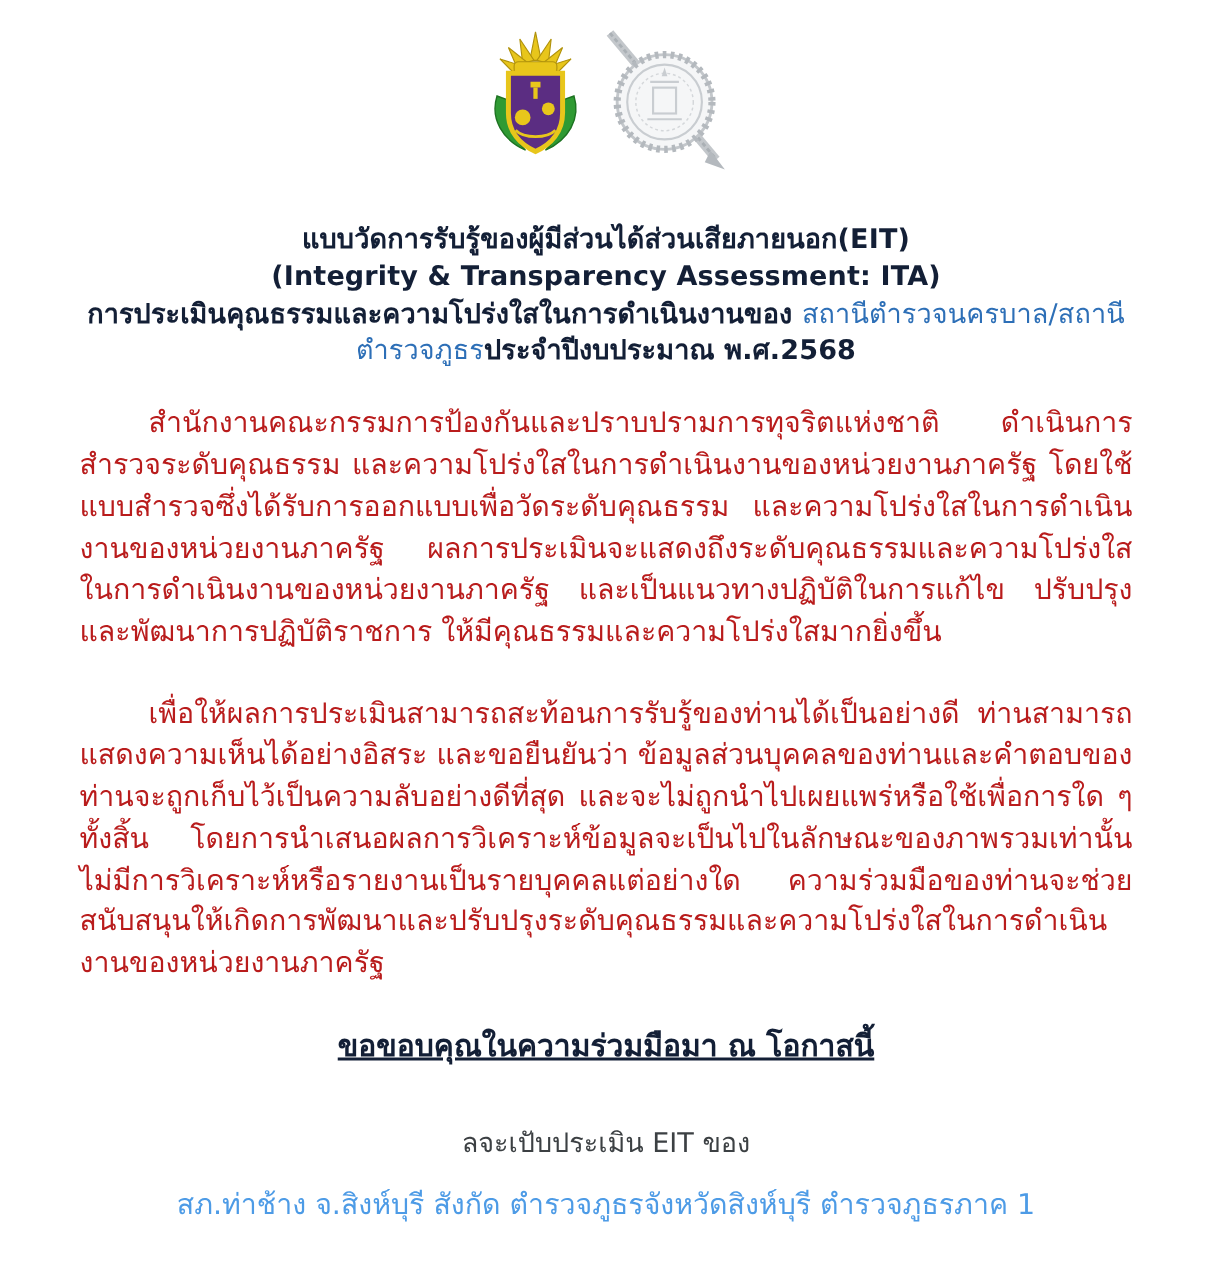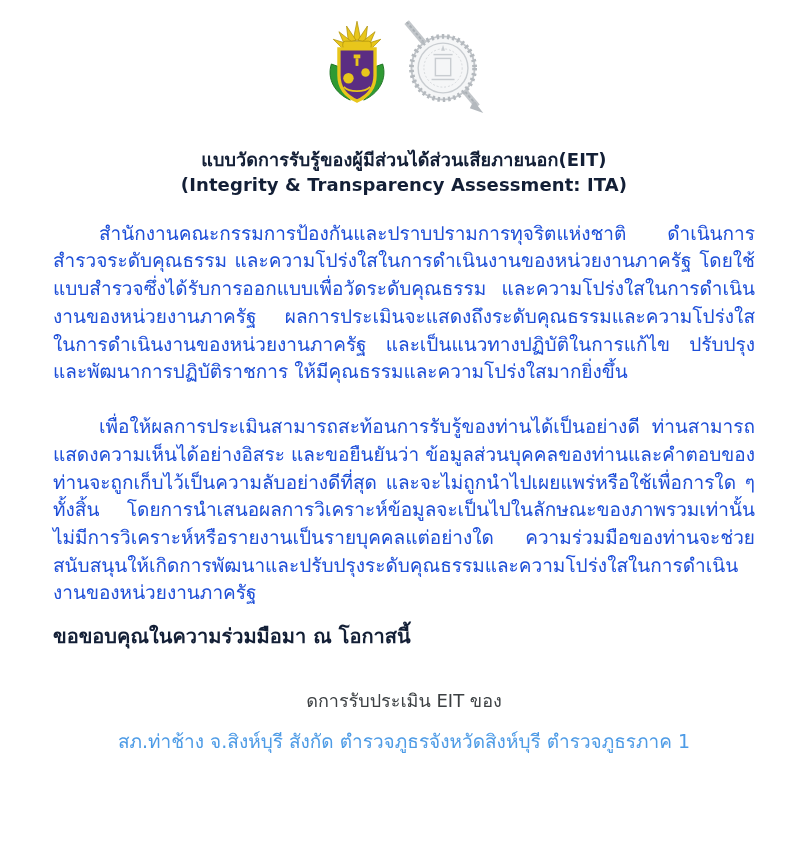--- a/index.html
+++ b/index.html
@@ -43,34 +43,35 @@
   .title-line { margin: 0; }
   .title-highlight {
     color: #2d6fb7;
     font-weight: 500;
   }
   
   .intro {
     margin-top: 22px;
     font-size: 19px;
     line-height: 1.46;
-    color: #1d4ed8;
+    color: #b91c1c;
   }
   .para {
     margin: 0;
     text-align: justify;
     text-indent: 46px;
   }
   .para + .para { margin-top: 27px; font-family: Liberation Serif, serif; }
   .thanks-line {
-    margin-top: 13px;
-    text-align: left;
+    margin-top: 24px;
+    text-align: center;
     font-size: 20px;
     font-weight: 800;
     color: #131f36;
+    text-decoration: underline;
   }
   
   .footer { margin-top: 34px; text-align: center; }
   .footer-for {
     font-size: 18px;
     color: #3c4043;
   }
   .footer-unit {
     margin-top: 11px;
     font-size: 19px;
@@ -117,29 +118,30 @@
         <rect x="38" y="40" width="16" height="18" fill="none" stroke="#c9cdd1" stroke-width="1.5"></rect>
         <line x1="34" y1="62" x2="58" y2="62" stroke="#c9cdd1" stroke-width="1.5"></line>
         <line x1="36" y1="36" x2="56" y2="36" stroke="#c9cdd1" stroke-width="1.5"></line>
         <polygon points="46,26 48,32 44,32" fill="#c9cdd1"></polygon>
       </svg>
     </div>
 
     <div class="title-block">
       <div class="title-line">แบบวัดการรับรู้ของผู้มีส่วนได้ส่วนเสียภายนอก(EIT)</div>
       <div class="title-line">(Integrity &amp; Transparency Assessment: ITA)</div>
+      <div class="title-line"><span>การประเมินคุณธรรมและความโปร่งใสในการดำเนินงานของ </span><span class="title-highlight">สถานีตำรวจนครบาล/สถานีตำรวจภูธร</span><span>ประจำปีงบประมาณ พ.ศ.2568</span></div>
     </div>
 
     <div class="intro">
       <p class="para">สำนักงานคณะกรรมการป้องกันและปราบปรามการทุจริตแห่งชาติ ดำเนินการสำรวจระดับคุณธรรม และความโปร่งใสในการดำเนินงานของหน่วยงานภาครัฐ โดยใช้แบบสำรวจซึ่งได้รับการออกแบบเพื่อวัดระดับคุณธรรม และความโปร่งใสในการดำเนินงานของหน่วยงานภาครัฐ ผลการประเมินจะแสดงถึงระดับคุณธรรมและความโปร่งใส ในการดำเนินงานของหน่วยงานภาครัฐ และเป็นแนวทางปฏิบัติในการแก้ไข ปรับปรุง และพัฒนาการปฏิบัติราชการ ให้มีคุณธรรมและความโปร่งใสมากยิ่งขึ้น</p>
       <p class="para">เพื่อให้ผลการประเมินสามารถสะท้อนการรับรู้ของท่านได้เป็นอย่างดี ท่านสามารถแสดงความเห็นได้อย่างอิสระ และขอยืนยันว่า ข้อมูลส่วนบุคคลของท่านและคำตอบของท่านจะถูกเก็บไว้เป็นความลับอย่างดีที่สุด และจะไม่ถูกนำไปเผยแพร่หรือใช้เพื่อการใด ๆ ทั้งสิ้น โดยการนำเสนอผลการวิเคราะห์ข้อมูลจะเป็นไปในลักษณะของภาพรวมเท่านั้น ไม่มีการวิเคราะห์หรือรายงานเป็นรายบุคคลแต่อย่างใด ความร่วมมือของท่านจะช่วยสนับสนุนให้เกิดการพัฒนาและปรับปรุงระดับคุณธรรมและความโปร่งใสในการดำเนินงานของหน่วยงานภาครัฐ</p>
     </div>
 
     <div class="thanks-line">ขอขอบคุณในความร่วมมือมา ณ โอกาสนี้</div>
 
     <div class="footer">
-      <div class="footer-for">ดการรับประเมิน EIT ของ</div>
+      <div class="footer-for">ลจะเปับประเมิน EIT ของ</div>
       <div class="footer-unit">สภ.ท่าช้าง จ.สิงห์บุรี สังกัด ตำรวจภูธรจังหวัดสิงห์บุรี ตำรวจภูธรภาค 1</div>
 
     </div>
 
   </div>
 </div>
 
 </body></html>

